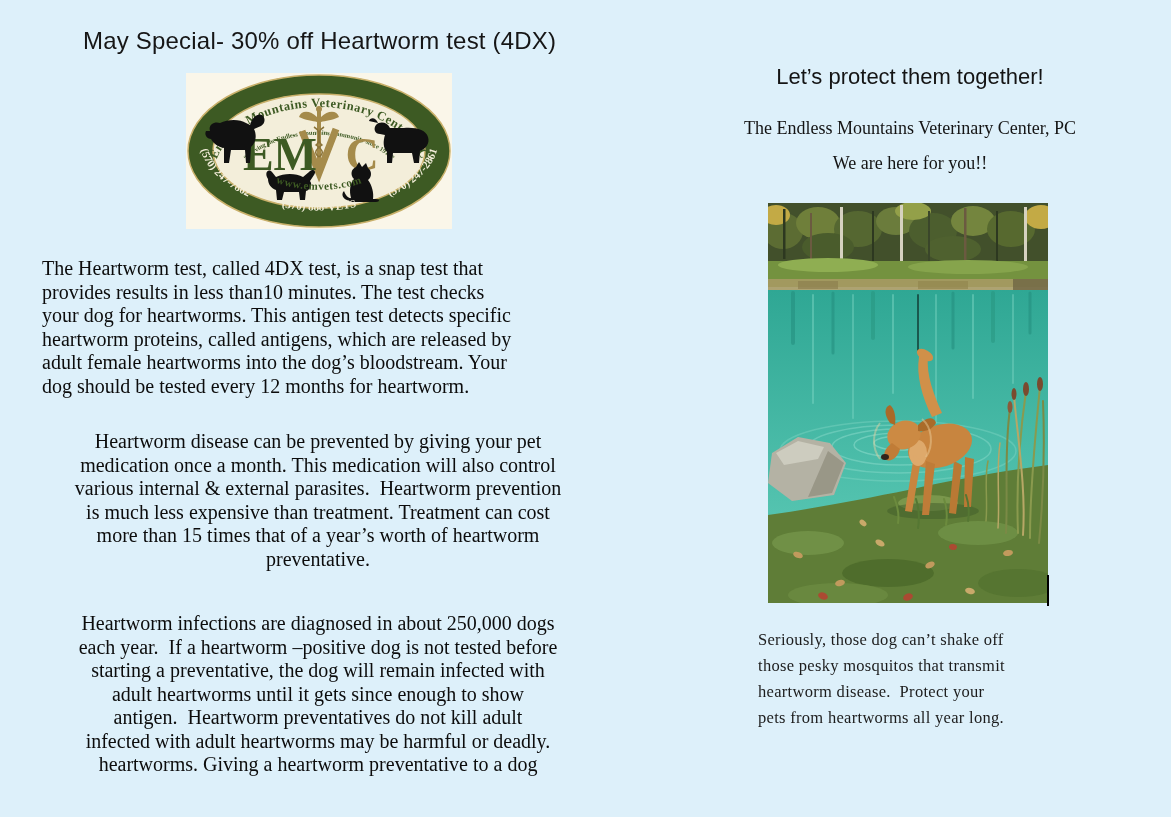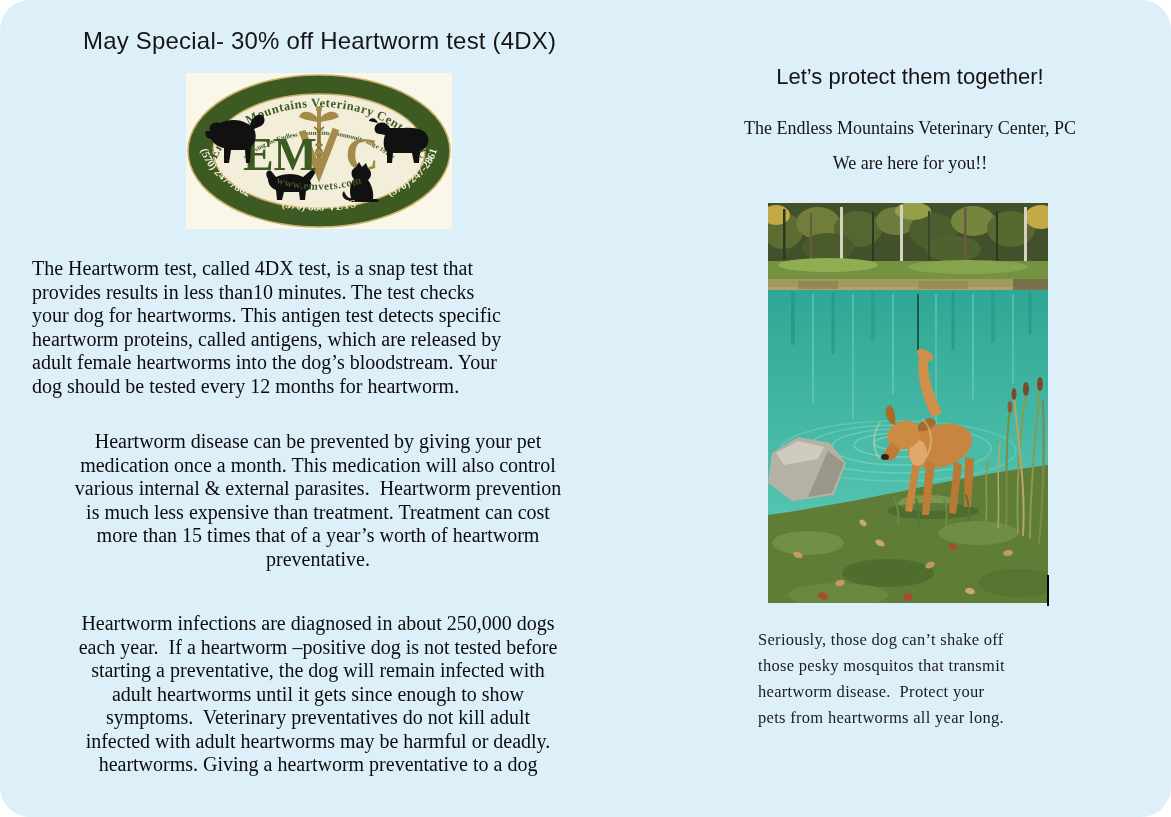--- a/index.html
+++ b/index.html
@@ -1,29 +1,29 @@
 <!DOCTYPE html>
 <html><head>
 <meta charset="utf-8">
 <style>
   html,body { margin:0; padding:0; }
   .page {
     position:relative; width:1171px; height:817px;
     background:#ddf0fa; overflow:hidden;
-    font-family:"Liberation Serif", serif; color:#0c0c0c;border-radius:30px;
+    font-family:"Liberation Serif", serif; color:#0c0c0c;
   }
   .title {
     position:absolute; left:83px; top:27px;
     font-family:"Liberation Sans", sans-serif;
     font-size:24px; color:#161616; letter-spacing:.2px;
   }
   .logo { position:absolute; left:186px; top:73px; width:266px; height:156px; }
   .para { position:absolute; font-size:20px; line-height:23.5px; }
   .para .ln { white-space:pre-wrap; }
-  .p1 { left:32px; top:257px; width:556px; text-align:left; }
+  .p1 { left:42px; top:257px; width:556px; text-align:left; }
   .p2 { left:28px; top:430px; width:580px; text-align:center; }
   .p3 { left:26px; top:612px; width:584px; text-align:center; }
   .r-head {
     position:absolute; left:700px; top:64px; width:420px; text-align:center;
     font-family:"Liberation Sans", sans-serif; font-size:22px; color:#141414;
   }
   .r-sub {
     position:absolute; left:690px; width:440px; text-align:center;
     font-family:Liberation Serif, serif; font-size:18px; color:#141414;
   }
@@ -109,21 +109,21 @@
       <div class="ln">various internal &amp; external parasites.  Heartworm prevention</div>
       <div class="ln">is much less expensive than treatment. Treatment can cost</div>
       <div class="ln">more than 15 times that of a year’s worth of heartworm</div>
       <div class="ln">preventative.</div>
     </div>
   <div class="para p3">
       <div class="ln">Heartworm infections are diagnosed in about 250,000 dogs</div>
       <div class="ln">each year.  If a heartworm –positive dog is not tested before</div>
       <div class="ln">starting a preventative, the dog will remain infected with</div>
       <div class="ln">adult heartworms until it gets since enough to show</div>
-      <div class="ln">symptoms.  Veterinary preventatives do not kill adult</div>
+      <div class="ln">antigen.  Heartworm preventatives do not kill adult</div>
       <div class="ln">infected with adult heartworms may be harmful or deadly.</div>
       <div class="ln">heartworms. Giving a heartworm preventative to a dog</div>
     </div>
 
   <div class="r-head">Let’s protect them together!</div>
   <div class="r-sub r-sub1">The Endless Mountains Veterinary Center, PC</div>
   <div class="r-sub r-sub2">We are here for you!!</div>
 
   <div class="photo">
     <svg viewBox="0 0 280 400" width="280" height="400">

